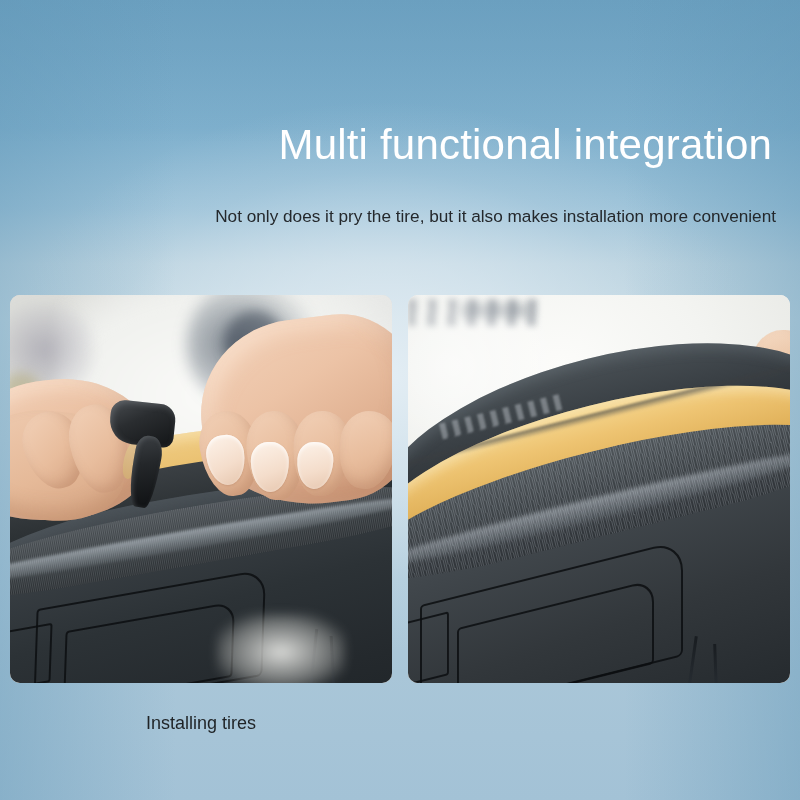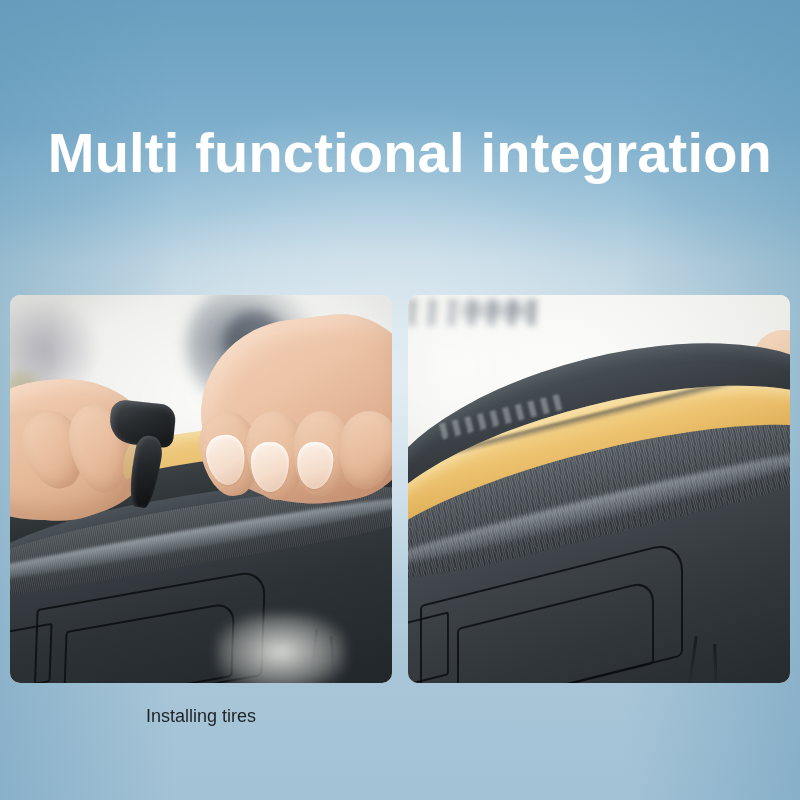--- a/index.html
+++ b/index.html
@@ -53,22 +53,22 @@
                               rgba(96,150,182,0.0) 78%, rgba(96,150,182,0.42) 100%),
       linear-gradient(180deg, rgba(86,142,176,0.30) 0%, rgba(86,142,176,0.0) 18%);
   }
 
   
   .title {
     position: absolute;
     left: 0; right: 28px;
     top: 121px;
     text-align: right;
-    font-size: 56px;
-    font-weight: bold;
+    font-size: 42px;
+    font-weight: normal;
     letter-spacing: 0.2px;
     color: #ffffff;
     line-height: 1.16;
     white-space: nowrap;
   }
   .subtitle {
     position: absolute;
     left: 0; right: 24px;
     top: 205px;
     text-align: right;
@@ -431,33 +431,35 @@
     display: flex;
     gap: 16px;
   }
   .caption {
     width: 382px;
     text-align: center;
     font-size: 18px;
     color: #1f2326;
     line-height: 1.3;
     white-space: nowrap;
+    margin-top: 7px;
   }
 </style>
 </head>
 <body>
 
 <div class="poster">
 
   <div class="bg-base"></div>
   <div class="bg-glow"></div>
   <div class="bg-vignette"></div>
 
   <div class="title">Multi functional integration</div>
 
+  <div class="subtitle">Not only does it pry the tire, but it also makes installation more convenient</div>
 
   <div class="panels">
 
     <div class="panel">
       <div class="p1-bg"></div>
       <div class="p1-blur-shirt"></div>
       <div class="p1-blur-dark"></div>
       <div class="p1-blur-dark2"></div>
       <div class="p1-blur-left"></div>
       <div class="p1-blur-olive"></div>

